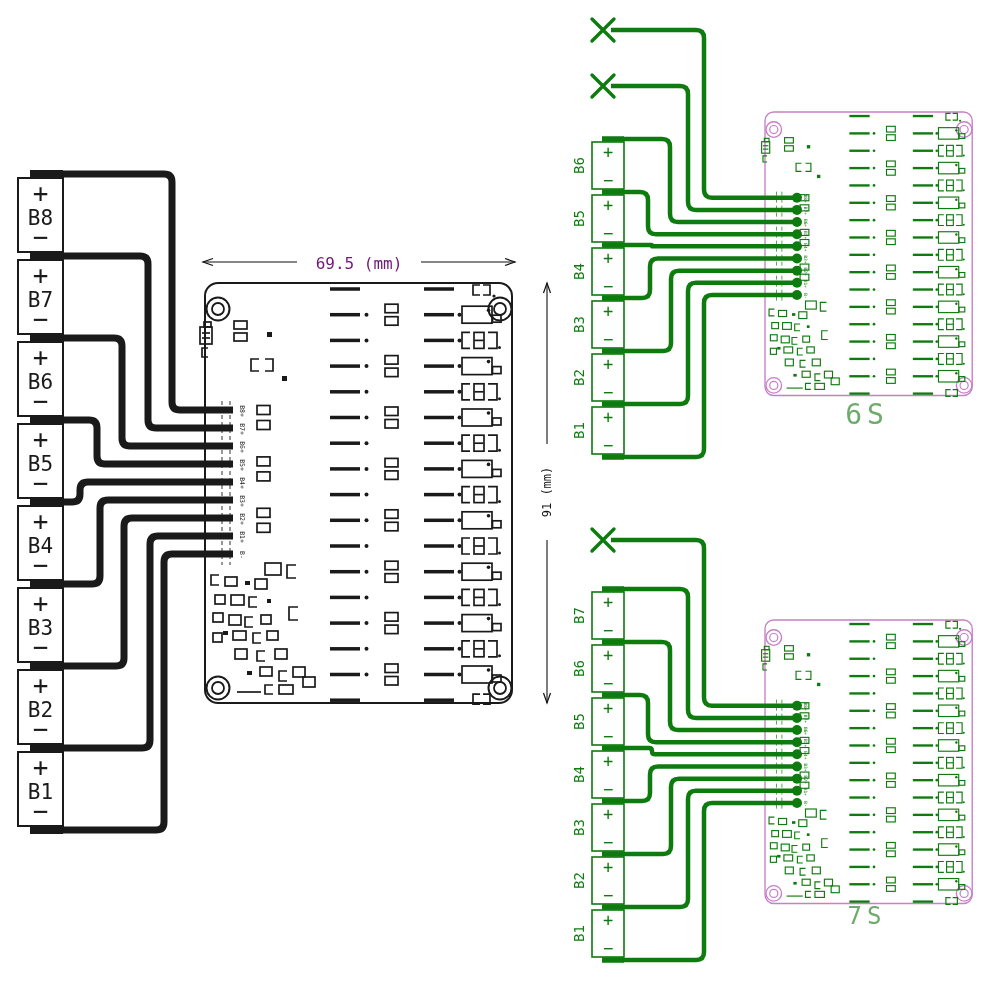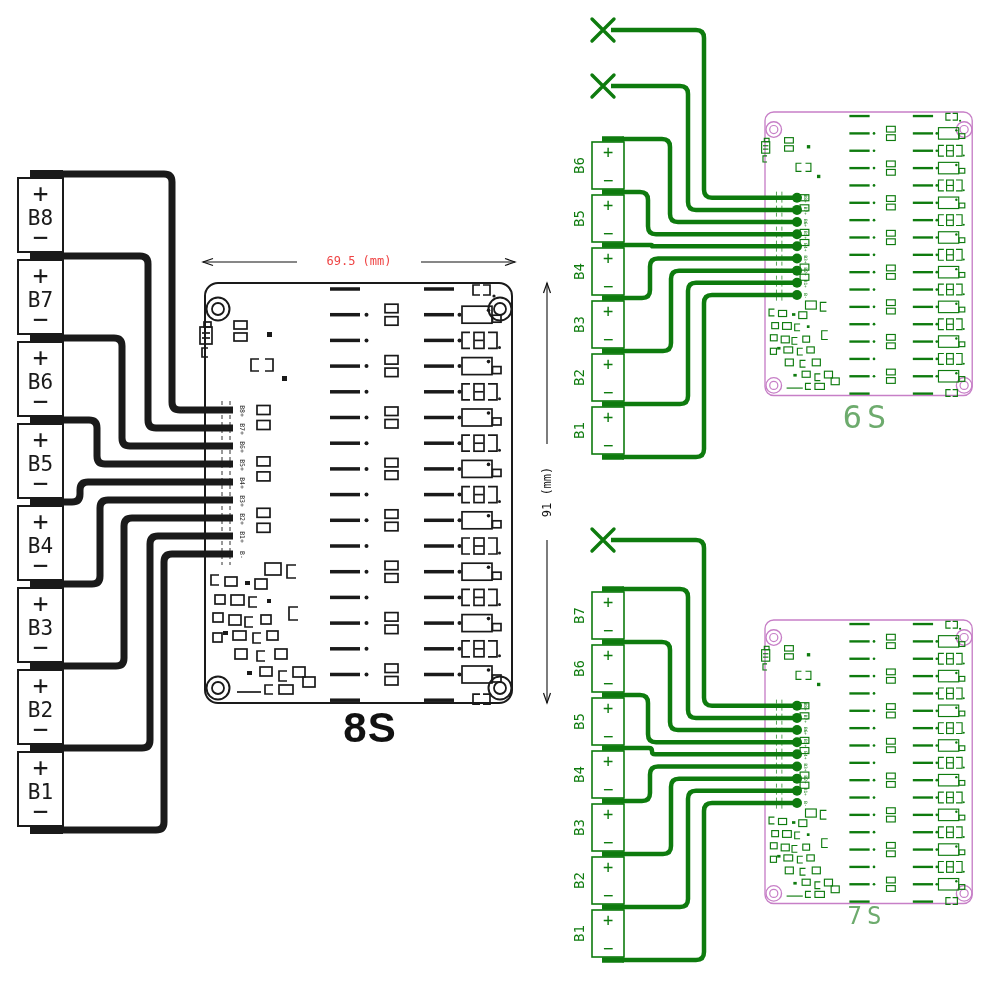--- a/index.html
+++ b/index.html
@@ -2,23 +2,23 @@
 <html><head>
 <meta charset="utf-8">
 <style>
   html,body{margin:0;padding:0;background:#fff;}
   #stage{position:relative;width:1000px;height:1000px;background:#fff;overflow:hidden;
          font-family:"DejaVu Sans Mono",monospace;}
   #diagram-svg{position:absolute;left:0;top:0;}
   .lbl{position:absolute;text-align:center;white-space:nowrap;}
   #label-8s{left:328px;top:704px;width:84px;font-family:"Liberation Sans",sans-serif;
             font-weight:bold;font-size:42px;color:#111;letter-spacing:1px;}
-  #label-6s{left:827px;top:398px;width:80px;font-size:32px;color:#6dab6d;letter-spacing:5px;}
+  #label-6s{left:827px;top:398px;width:80px;font-size:28px;color:#6dab6d;letter-spacing:5px;}
   #label-7s{left:827px;top:902px;width:80px;font-size:24px;color:#6dab6d;letter-spacing:5px;}
-  #dim-width{left:297px;top:254px;width:124px;font-size:12px;color:#ef4444;background:#fff;}
+  #dim-width{left:297px;top:254px;width:124px;font-size:16px;color:#701a75;background:#fff;}
   #dim-height{left:499px;top:485px;width:96px;font-size:12px;color:#111;background:#fff;
               transform:rotate(-90deg);}
 </style>
 </head>
 <body>
 
 <div id="stage">
   <svg id="diagram-svg" width="1000" height="1000" viewBox="0 0 1000 1000">
       <g>
         <rect x="205" y="283" width="307" height="420" rx="13" fill="#fff" stroke="#1a1a1a" stroke-width="2"></rect>
@@ -876,16 +876,15 @@
         <line x1="203" y1="262" x2="515" y2="262" stroke="#111" stroke-width="1.1"></line>
         <path d="M213,258.5 L203,262 L213,265.5" fill="none" stroke="#111" stroke-width="1.2"></path>
         <path d="M505,265.5 L515,262 L505,258.5" fill="none" stroke="#111" stroke-width="1.2"></path>
         <line x1="547" y1="283" x2="547" y2="703" stroke="#111" stroke-width="1.1"></line>
         <path d="M543.5,293 L547,283 L550.5,293" fill="none" stroke="#111" stroke-width="1.2"></path>
         <path d="M550.5,693 L547,703 L543.5,693" fill="none" stroke="#111" stroke-width="1.2"></path>
       </g>
     </svg>
   <div class="lbl" id="dim-width">69.5 (mm)</div>
   <div class="lbl" id="dim-height">91 (mm)</div>
-  <div class="lbl" id="label-8s">8S</div>
   <div class="lbl" id="label-6s">6S</div>
   <div class="lbl" id="label-7s">7S</div>
 </div>
 
 </body></html>

